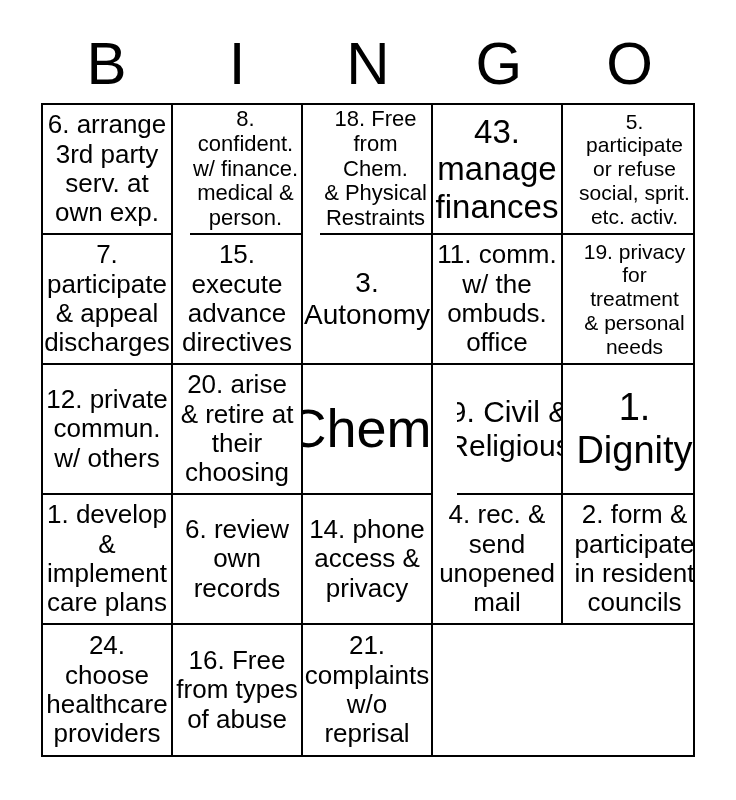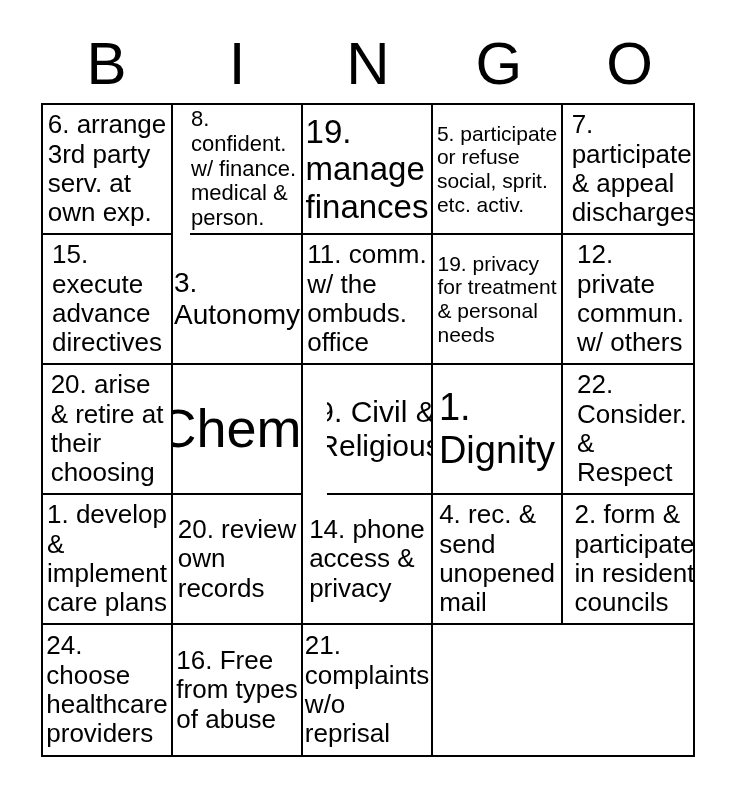--- a/index.html
+++ b/index.html
@@ -45,21 +45,21 @@
     grid-template-columns: repeat(5, 1fr);
     grid-template-rows: repeat(5, 1fr);
   }
   .cell {
     border-right: 2px solid #000000;
     border-bottom: 2px solid #000000;
     box-sizing: border-box;
     display: flex;
     align-items: center;
     justify-content: center;
-    text-align: left;
+    text-align: center;
     white-space: pre-line;
     font-size: 26px;
     line-height: 1.13;
     padding: 1px;
     overflow: hidden;
   }
   .cell:nth-child(5n) { border-right: none; padding-left: 14px; }
   .cell:nth-child(n+21) { border-bottom: none; }
   .fs21 { font-size: 21px; }
   .fs22 { font-size: 22px; margin-left: 17px; }
@@ -84,21 +84,25 @@
 
   <div class="bingo-card">
     <div class="cell">6. arrange
 3rd party
 serv. at
 own exp.</div>
     <div class="cell fs22">8. confident.
 w/ finance.
 medical &amp;
 person.</div>
-    <div class="cell fs33">19.
+    <div class="cell fs22">18. Free
+from Chem.
+&amp; Physical
+Restraints</div>
+    <div class="cell fs33">43.
 manage
 finances</div>
     <div class="cell fs21">5. participate
 or refuse
 social, sprit.
 etc. activ.</div>
 
     <div class="cell">7.
 participate
 &amp; appeal
@@ -124,28 +128,25 @@
     <div class="cell">20. arise
 &amp; retire at
 their
 choosing</div>
     <div class="cell fs54">Chem!</div>
     <div class="cell fs30">9. Civil &amp;
 Religious</div>
     <div class="cell fs38">1.
 Dignity</div>
 
-    <div class="cell">22.
-Consider.
-&amp; Respect</div>
     <div class="cell">1. develop
 &amp;
 implement
 care plans</div>
-    <div class="cell">20. review
+    <div class="cell">6. review
 own
 records</div>
     <div class="cell">14. phone
 access &amp;
 privacy</div>
 
     <div class="cell">4. rec. &amp;
 send
 unopened
 mail</div>

